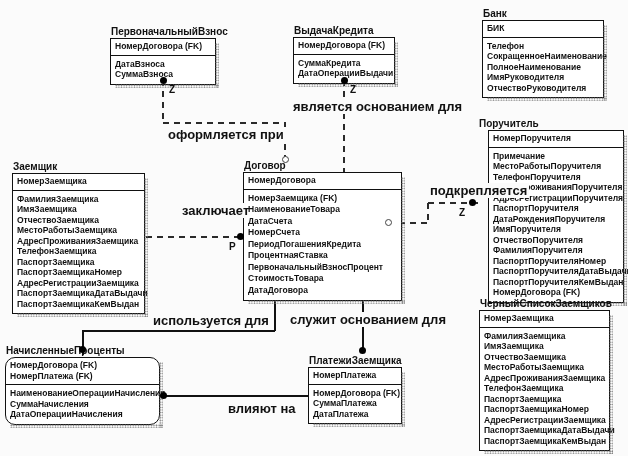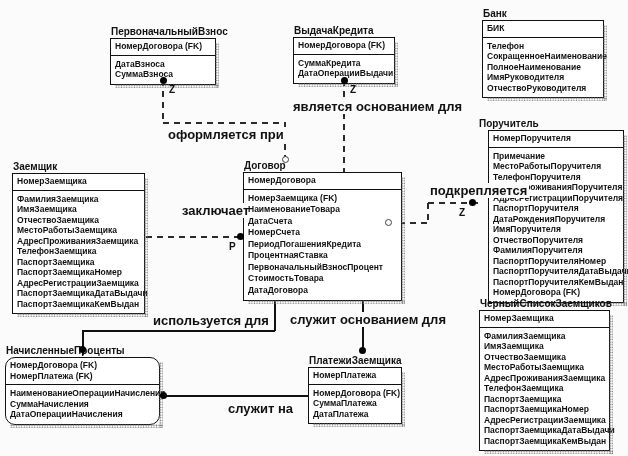--- a/index.html
+++ b/index.html
@@ -66,21 +66,21 @@
   <div class="vline" style="left:82px;top:330px;height:25px;"></div>
   <div class="dot" style="left:79px;top:346px;"></div>
   <div class="rlabel" style="left:151px;top:313px;">используется для</div>
 
   <div class="vline" style="left:362px;top:297px;height:54px;"></div>
   <div class="dot" style="left:359px;top:347px;"></div>
   <div class="rlabel" style="left:288px;top:312px;">служит основанием для</div>
 
   <div class="hline" style="left:160px;top:395px;width:148px;"></div>
   <div class="dot" style="left:160px;top:392px;"></div>
-  <div class="rlabel" style="left:226px;top:401px;background:transparent;">служит на</div>
+  <div class="rlabel" style="left:226px;top:401px;background:transparent;">влияют на</div>
 
   <div class="entity" style="left:110px;top:38px;width:106px;border-radius:10px;">
     <div class="etitle">ПервоначальныйВзнос</div>
     <div class="ebox">
       <div class="ekeys">
           <div>НомерДоговора (FK)</div>
         </div>
       <div class="eattrs">
           <div>ДатаВзноса</div>
           <div>СуммаВзноса</div>

